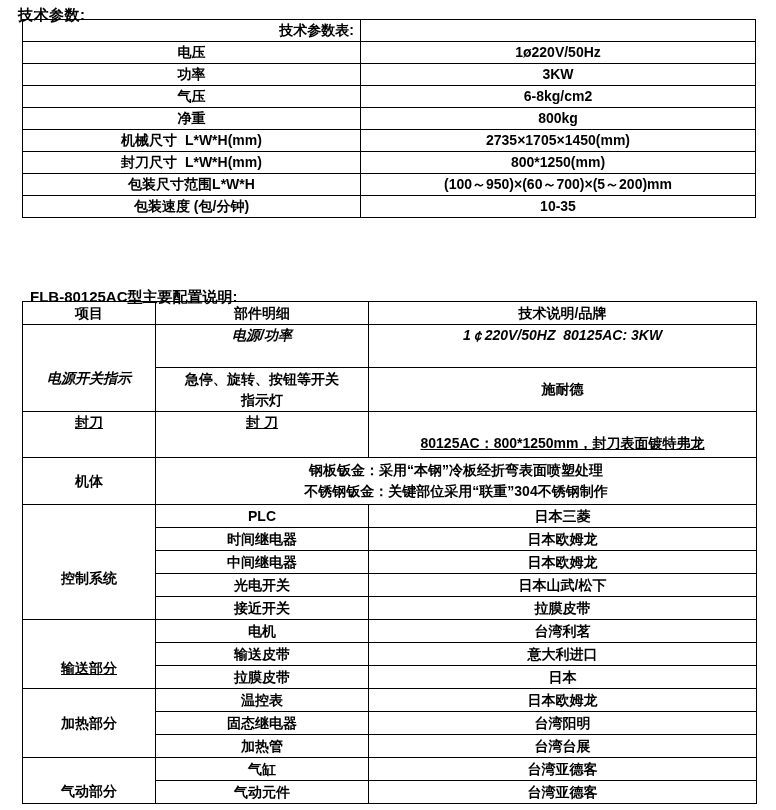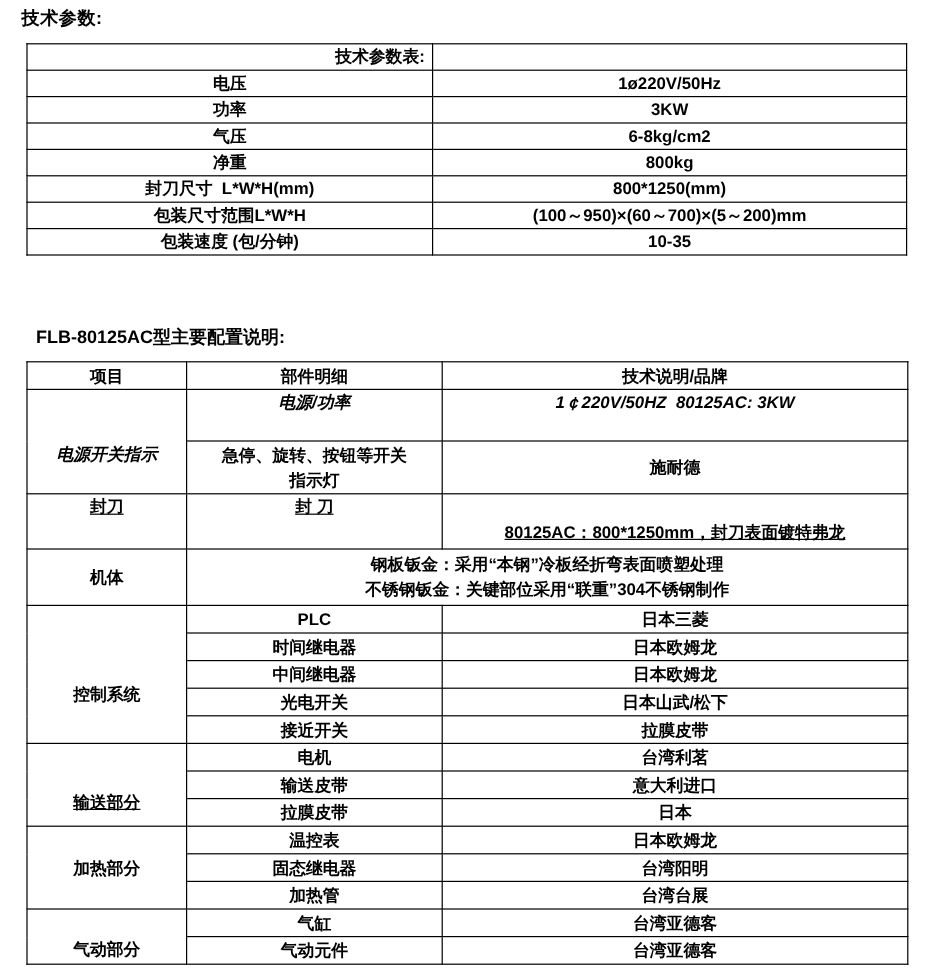--- a/index.html
+++ b/index.html
@@ -5,29 +5,29 @@
   html,body{margin:0;padding:0;background:#ffffff;}
   body{
     width:776px;height:810px;
     font-family:"Liberation Sans","DejaVu Sans",sans-serif;
     font-weight:bold;color:#000;
     -webkit-font-smoothing:antialiased;
   }
   .page{position:relative;width:776px;height:810px;background:#fff;overflow:hidden;border-radius:24px;}
 
   .title1{position:absolute;left:18px;top:6px;font-size:15px;letter-spacing:.5px;}
-  .title2{position:absolute;left:30px;top:272px;font-size:15px;}
+  .title2{position:absolute;left:30px;top:288px;font-size:15px;}
 
   table{border-collapse:collapse;table-layout:fixed;}
   td{border:1px solid #000;text-align:center;vertical-align:middle;
      font-size:14px;line-height:21px;padding:0 3px;white-space:pre-wrap;
      overflow:hidden;}
 
   
-  .t1{position:absolute;left:22px;top:36px;width:733px;}
+  .t1{position:absolute;left:22px;top:19px;width:733px;}
   .t1 col.c1{width:338px;}
   .t1 col.c2{width:395px;}
   .t1 td{height:21px;}
   .t1 .right{text-align:right;padding-right:6px;}
 
   
   .t2{position:absolute;left:22px;top:301px;width:734px;}
   .t2 col.c1{width:133px;}
   .t2 col.c2{width:213px;}
   .t2 col.c3{width:388px;}
@@ -72,20 +72,24 @@
       </tr>
       <tr>
         <td>气压</td>
         <td>6-8kg/cm2</td>
       </tr>
       <tr>
         <td>净重</td>
         <td>800kg</td>
       </tr>
       <tr>
+        <td>机械尺寸  L*W*H(mm)</td>
+        <td>2735×1705×1450(mm)</td>
+      </tr>
+      <tr>
         <td>封刀尺寸  L*W*H(mm)</td>
         <td>800*1250(mm)</td>
       </tr>
       <tr>
         <td>包装尺寸范围L*W*H</td>
         <td>(100～950)×(60～700)×(5～200)mm</td>
       </tr>
       <tr>
         <td>包装速度 (包/分钟)</td>
         <td>10-35</td>

